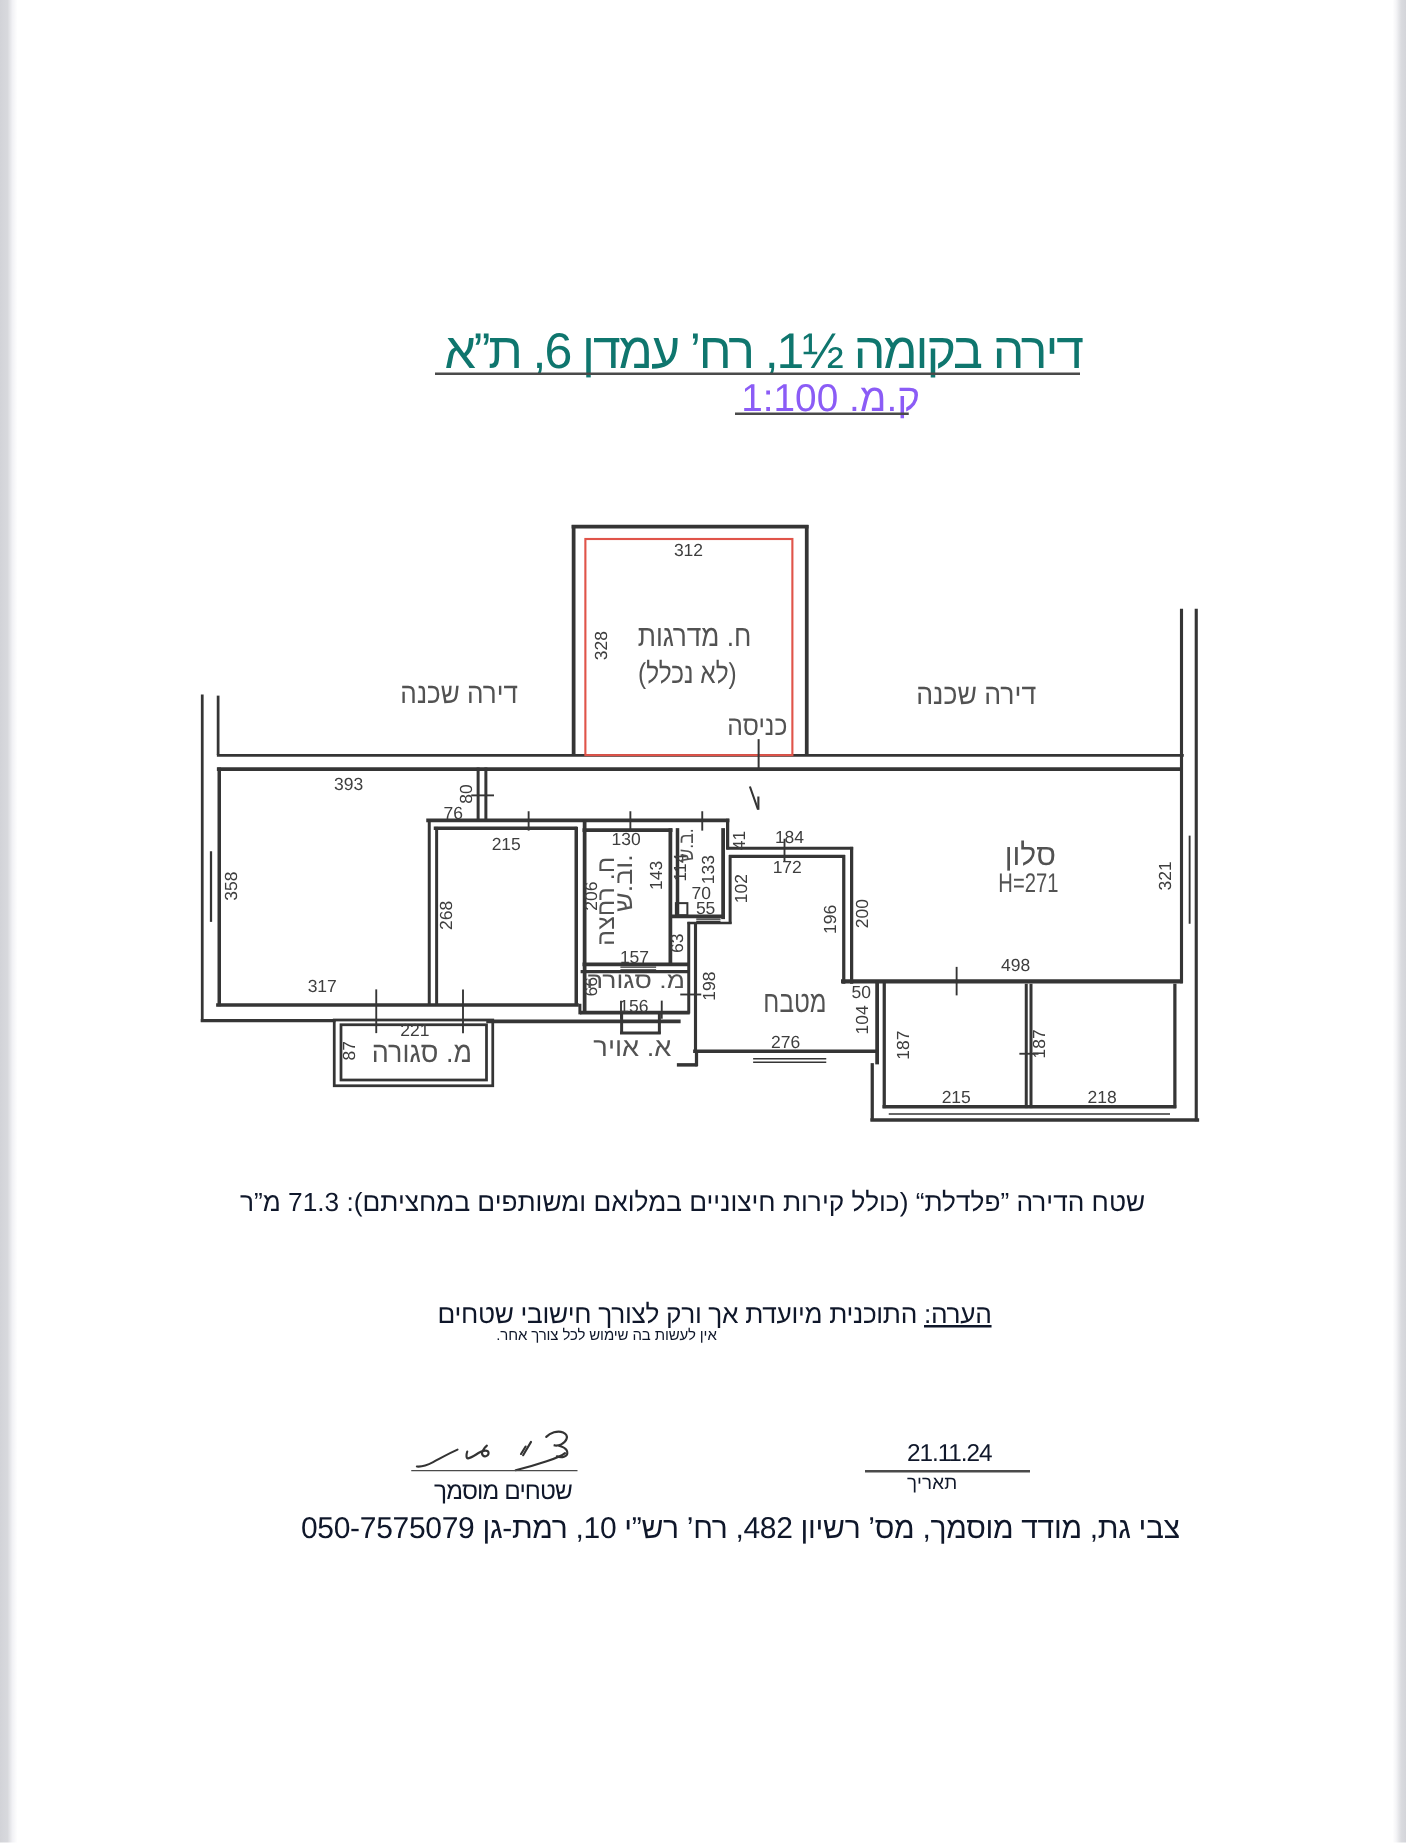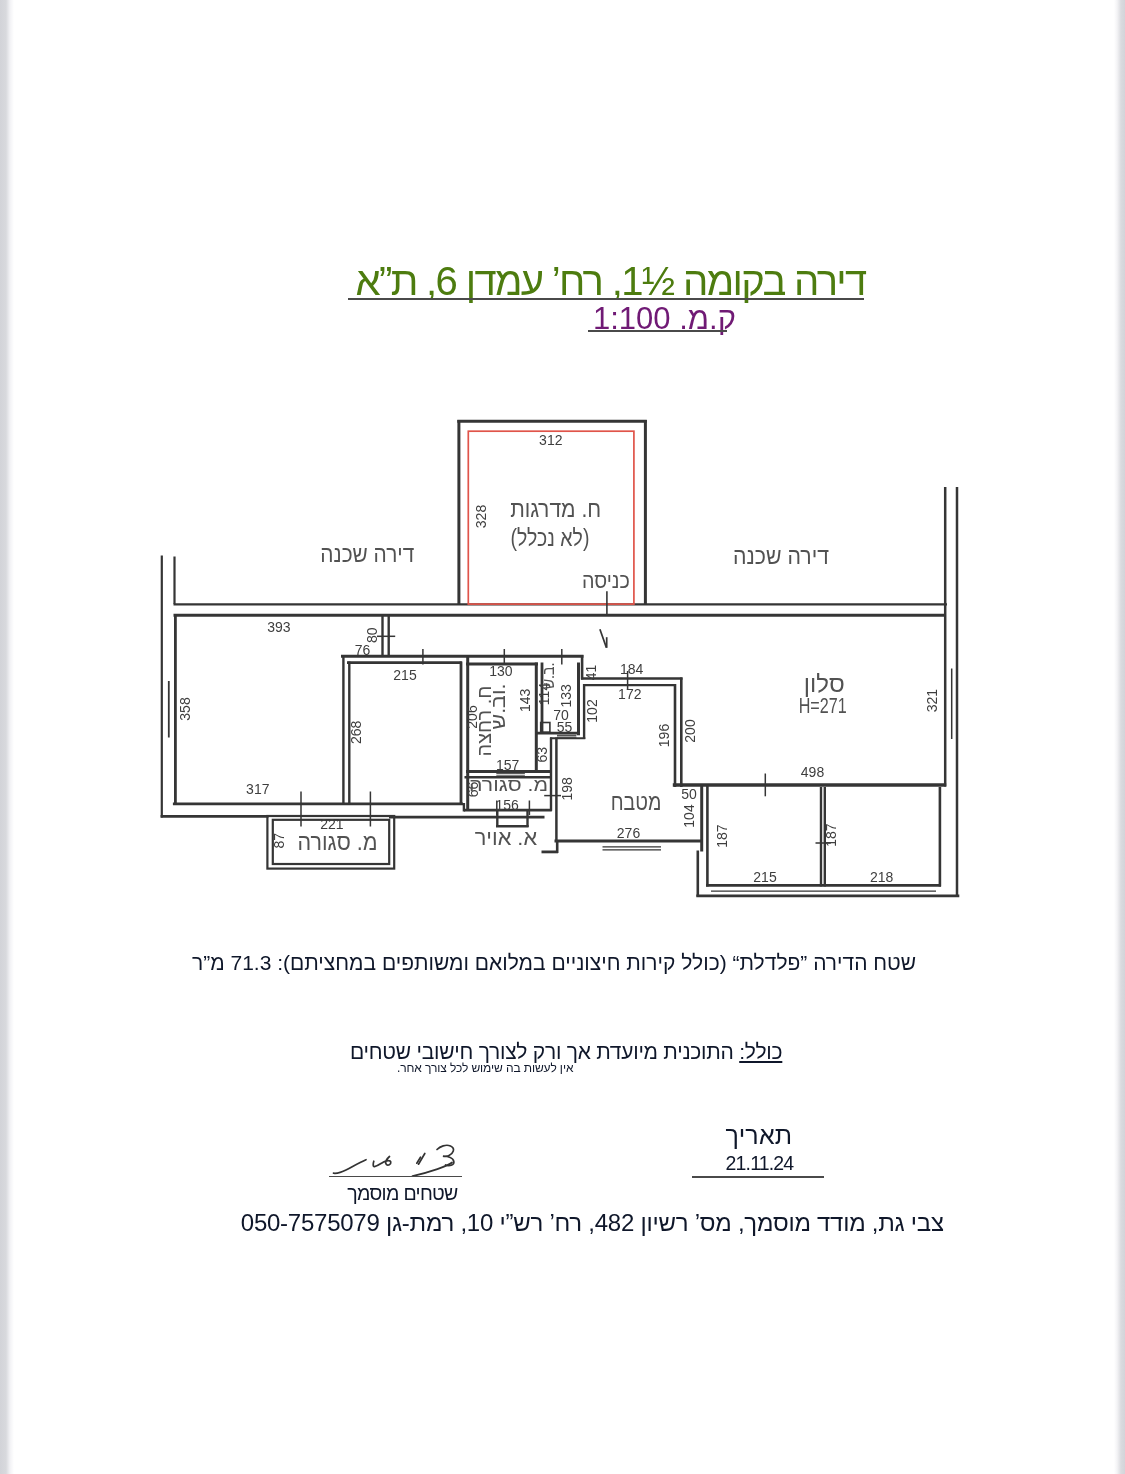--- a/index.html
+++ b/index.html
@@ -157,24 +157,24 @@
 <text x="337.5" y="849.5" font-size="23" textLength="80" lengthAdjust="spacingAndGlyphs">מ. סגורה</text>
 <text x="508.5" y="790.5" font-size="18" textLength="79" lengthAdjust="spacingAndGlyphs">מ. סגורה</text>
 <text x="505.9" y="844.8" font-size="21" textLength="62.4" lengthAdjust="spacingAndGlyphs">א. אויר</text>
 <text transform="translate(549.2,676.0) rotate(-90)" x="0" y="4.8" font-size="16.5" textLength="26.7" lengthAdjust="spacingAndGlyphs">ב.ש.</text>
 <text transform="translate(485.5,721.0) rotate(-90)" x="0" y="5.7" font-size="19.5" textLength="71" lengthAdjust="spacingAndGlyphs">ח. רחצה</text>
 <text transform="translate(499.5,706.5) rotate(-90)" x="0" y="5.7" font-size="19.5" textLength="46" lengthAdjust="spacingAndGlyphs">וב.ש.</text>
 </g>
 </g>
 </svg>
 
-<div class="t" dir="rtl" style="left:355.5px;top:259.3px;font-size:40px;letter-spacing:-1.65px;color:#4d7c0f">דירה בקומה <span dir="ltr">1½</span>, רח’ עמדן 6, ת”א</div>
+<div class="t" dir="rtl" style="left:355.5px;top:259.3px;font-size:40px;letter-spacing:-1.65px;color:#0f766e">דירה בקומה <span dir="ltr">1½</span>, רח’ עמדן 6, ת”א</div>
 <div class="ul" style="left:348.4px;top:298.3px;width:516px"></div>
-<div class="t" dir="rtl" style="left:593px;top:301.3px;font-size:31px;color:#701a75">ק.מ. 1:100</div>
+<div class="t" dir="rtl" style="left:593px;top:301.3px;font-size:31px;color:#8b5cf6">ק.מ. 1:100</div>
 <div class="ul" style="left:588.4px;top:329.8px;width:138.6px"></div>
 <div class="t" dir="rtl" style="left:192px;top:950.9px;font-size:21px">שטח הדירה ”פלדלת“ (כולל קירות חיצוניים במלואם ומשותפים במחציתם): 71.3 מ”ר</div>
-<div class="t" dir="rtl" style="left:350px;top:1040px;font-size:21px;letter-spacing:-0.25px"><u>כולל:</u> התוכנית מיועדת אך ורק לצורך חישובי שטחים</div>
+<div class="t" dir="rtl" style="left:350px;top:1040px;font-size:21px;letter-spacing:-0.25px"><u>הערה:</u> התוכנית מיועדת אך ורק לצורך חישובי שטחים</div>
 <div class="t" dir="rtl" style="left:397px;top:1061.3px;font-size:12px;letter-spacing:-0.1px">אין לעשות בה שימוש לכל צורך אחר.</div>
 <div class="t" dir="ltr" style="left:725.6px;top:1151.8px;font-size:19.5px;letter-spacing:-0.85px">21.11.24</div>
 <div class="ul" style="left:692px;top:1176.2px;width:132.2px;height:2px"></div>
-<div class="t" dir="rtl" style="left:725.6px;top:1121px;font-size:25px;letter-spacing:0.2px">תאריך</div>
+<div class="t" dir="rtl" style="left:725.6px;top:1178px;font-size:15px;letter-spacing:0.2px">תאריך</div>
 <div class="ul" style="left:329px;top:1175.6px;width:133px;height:1.9px"></div>
 <div class="t" dir="rtl" style="left:347.3px;top:1181.6px;font-size:19.5px;letter-spacing:-0.7px">שטחים מוסמך</div>
 <div class="t" dir="rtl" style="left:240.8px;top:1209px;font-size:24px;letter-spacing:-0.25px">צבי גת, מודד מוסמך, מס’ רשיון 482, רח’ רש”י 10, רמת-גן <span dir="ltr">050-7575079</span></div>
 </body></html>

